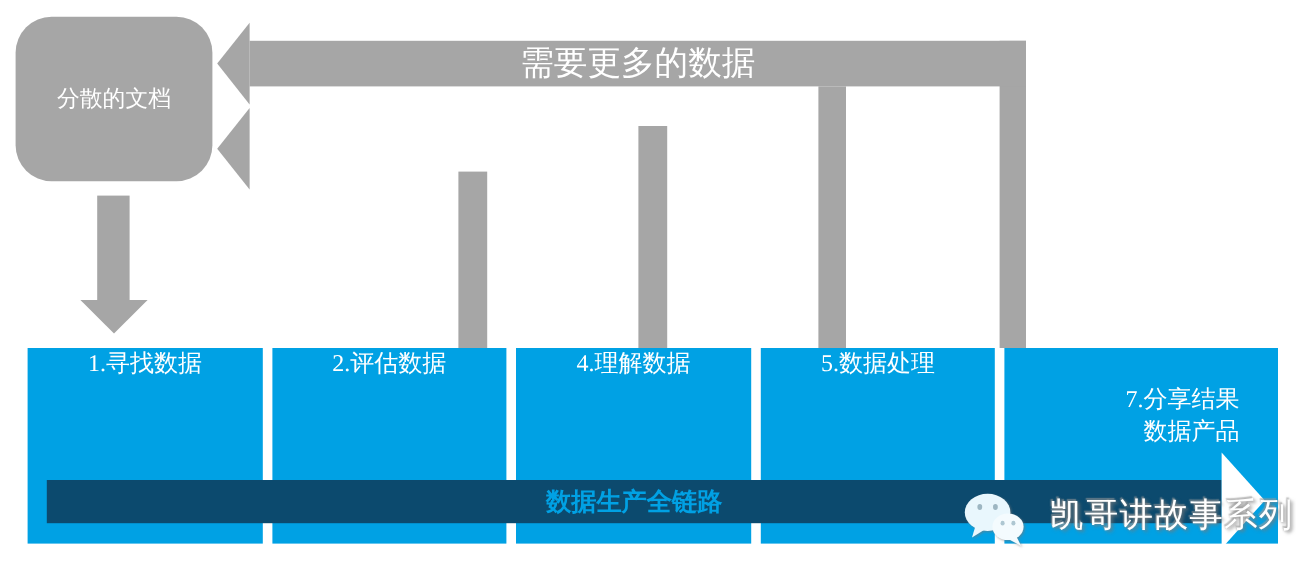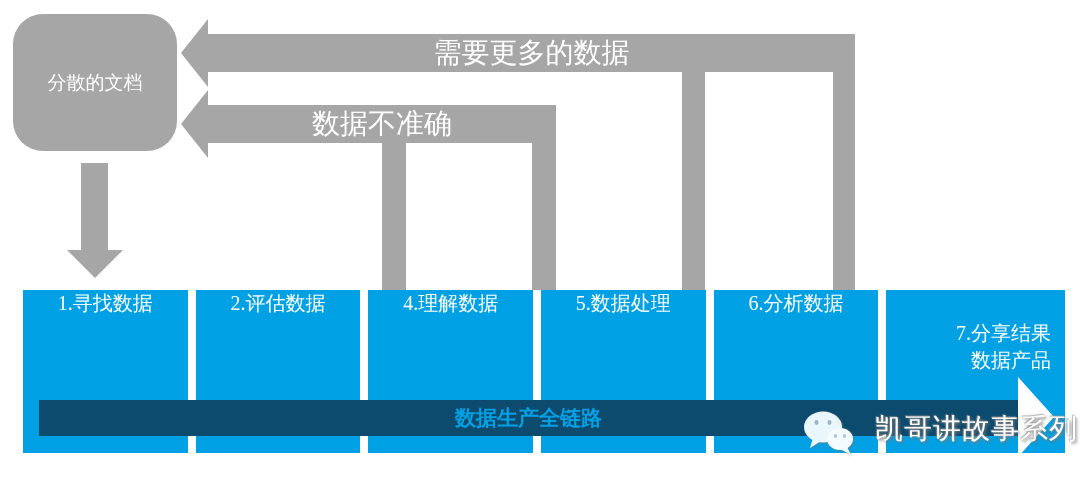--- a/index.html
+++ b/index.html
@@ -44,21 +44,21 @@
   
   .steps-row{
     position:absolute;left:23px;top:290px;width:1042px;height:163px;
     display:flex;gap:8px;
   }
   .step{
     flex:1;background:var(--blue);color:#fff;font-size:20px;line-height:27px;
     display:flex;flex-direction:column;align-items:center;
     box-sizing:border-box;
   }
-  .step.two-line{align-items:flex-end;padding-top:30px;padding-right:14px;text-align:right;}
+  .step.two-line{align-items:flex-end;padding-top:30px;padding-right:32px;text-align:right;}
   
   .flow-bar{
     position:absolute;left:39px;top:400px;width:979px;height:36px;background:#0c4a6e;
     display:flex;align-items:center;justify-content:center;
     color:var(--flow-blue);font-size:21px;font-weight:700;z-index:3;
   }
   .flow-head{
     position:absolute;left:1018px;top:377px;width:0;height:0;z-index:3;
     border-top:40px solid transparent;border-bottom:40px solid transparent;
     border-left:36px solid #ffffff;
@@ -90,39 +90,33 @@
   <div class="arrowhead-left ah-1"></div>
   <div class="vconn vc-step5"></div>
   <div class="vconn vc-step6"></div>
   <div class="hbar hbar-1">
     <span>需要更多的数据</span>
   </div>
 
   <div class="arrowhead-left ah-2"></div>
   <div class="vconn vc-step3"></div>
   <div class="vconn vc-step4"></div>
-  <div class="hbar hbar-2">
-    <span>数据不准确</span>
-  </div>
 
   <div class="steps-row">
     <div class="step">
       <span>1.寻找数据</span>
     </div>
     <div class="step">
       <span>2.评估数据</span>
     </div>
     <div class="step">
       <span>4.理解数据</span>
     </div>
     <div class="step">
       <span>5.数据处理</span>
-    </div>
-    <div class="step">
-      <span>6.分析数据</span>
     </div>
     <div class="step two-line">
       <span>7.分享结果</span>
       <span>数据产品</span>
     </div>
   </div>
 
   <div class="flow-bar">
     <span>数据生产全链路</span>
   </div>

